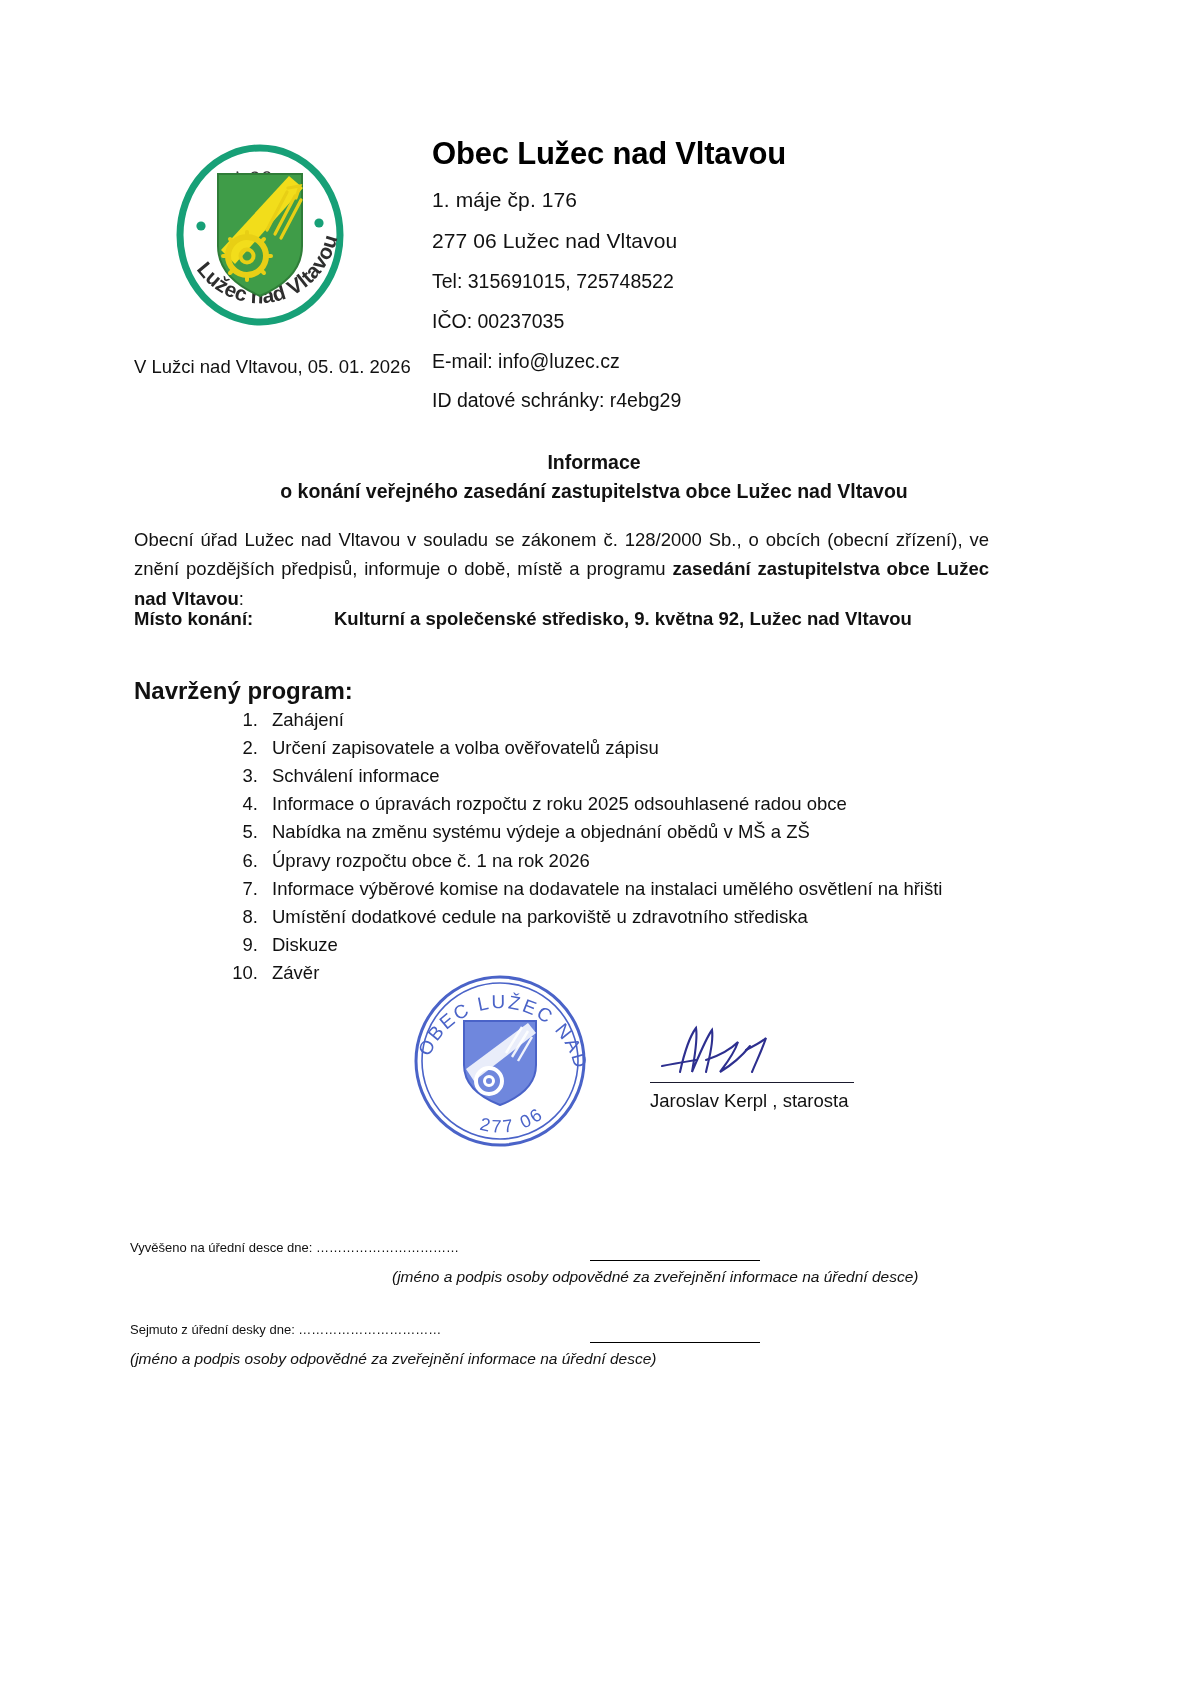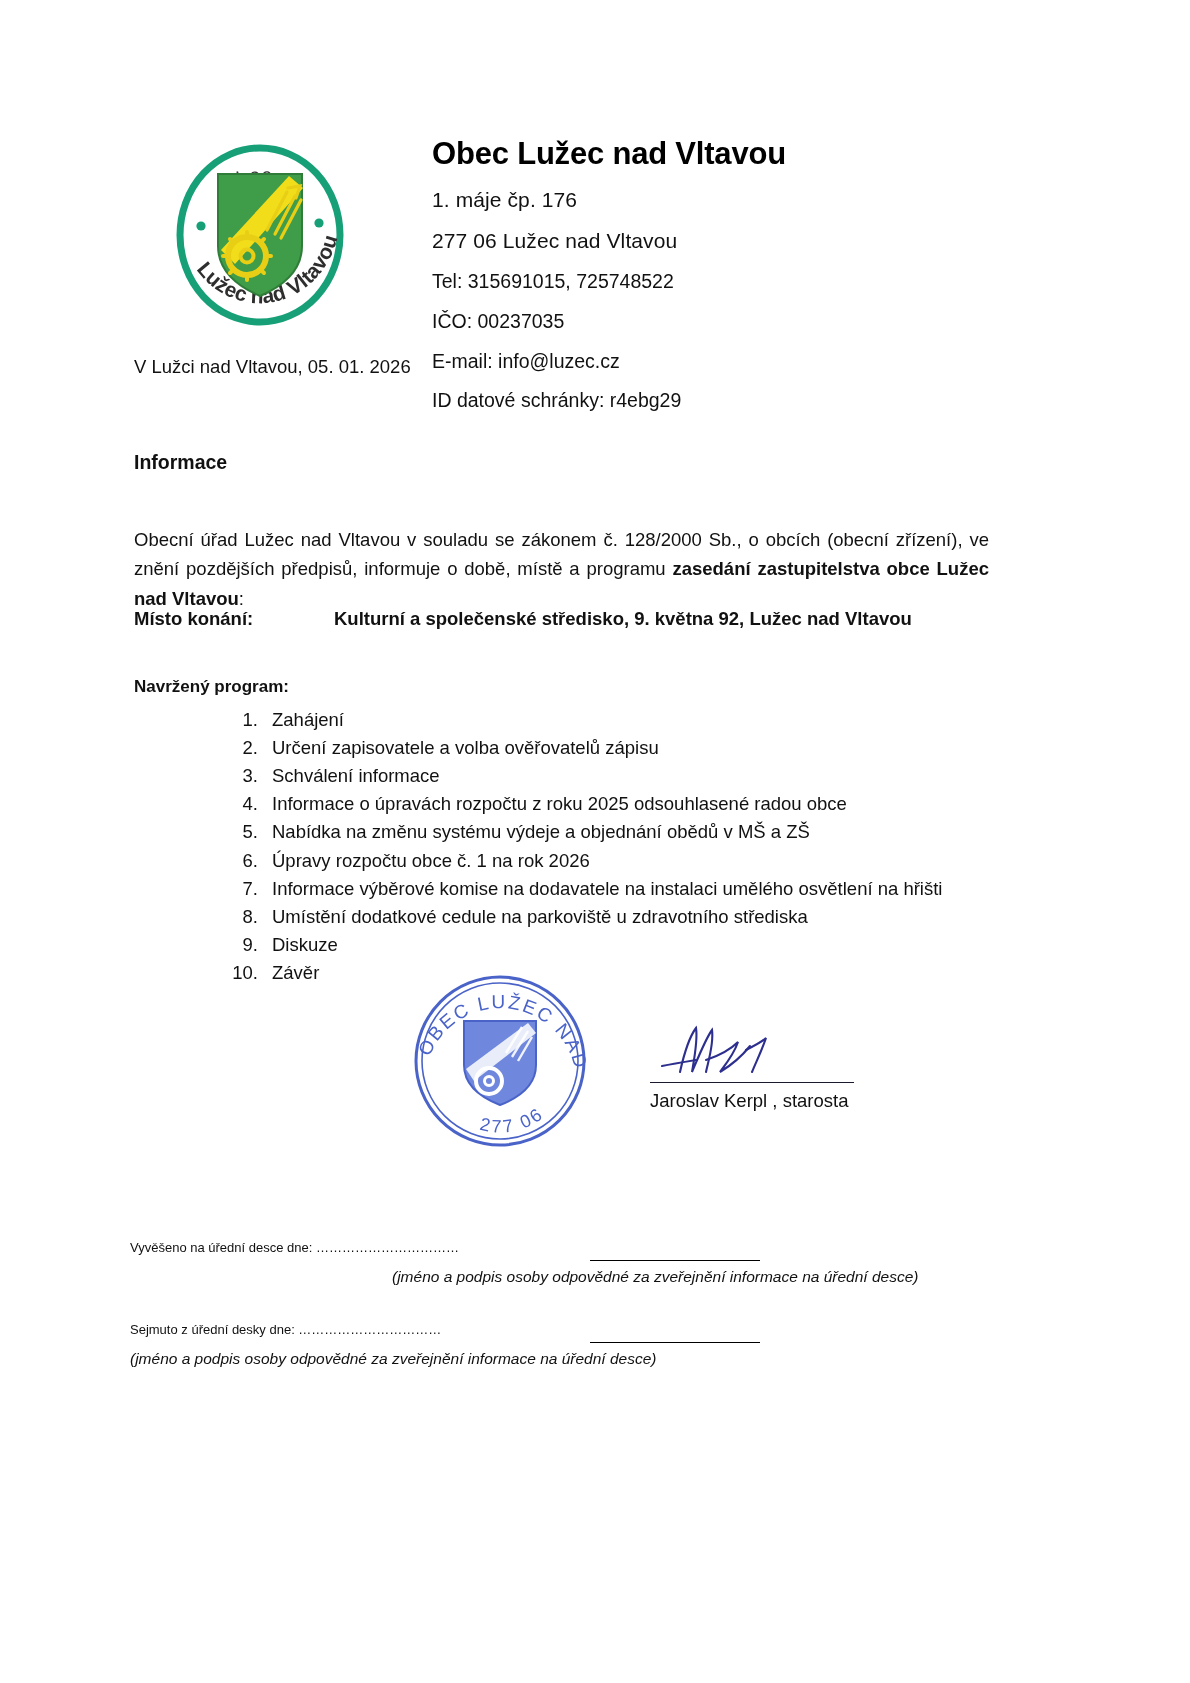--- a/index.html
+++ b/index.html
@@ -70,20 +70,21 @@
     font-size: 18.5px;
     color: #111;
   }
 
   
   .title-block {
     position: absolute;
     left: 134px;
     top: 448px;
     width: 920px;
+    text-align: center;
   }
   .title-main {
     font-size: 19.5px;
     font-weight: 700;
     line-height: 1.5;
   }
   .title-sub {
     font-size: 19.5px;
     font-weight: 700;
     line-height: 1.5;
@@ -121,21 +122,21 @@
   }
   .detail-value {
     font-weight: 700;
   }
 
   
   .program-heading {
     position: absolute;
     left: 134px;
     top: 677px;
-    font-size: 17px;
+    font-size: 24px;
     font-weight: 700;
   }
   .program-list {
     position: absolute;
     left: 228px;
     top: 706px;
     width: 860px;
     margin: 0;
     padding: 0;
     list-style: none;
@@ -278,20 +279,21 @@
       <div class="org-line">IČO: 00237035</div>
       <div class="org-line">E-mail: info@luzec.cz</div>
       <div class="org-line">ID datové schránky: r4ebg29</div>
     </div>
   </div>
 
   <div class="doc-date">V Lužci nad Vltavou, 05. 01. 2026</div>
 
   <div class="title-block">
     <div class="title-main">Informace</div>
+    <div class="title-sub">o konání veřejného zasedání zastupitelstva obce Lužec nad Vltavou</div>
   </div>
 
   <p class="intro"><span>Obecní úřad Lužec nad Vltavou v souladu se zákonem č. 128/2000 Sb., o obcích (obecní zřízení), ve znění pozdějších předpisů, informuje o době, místě a programu </span><b>zasedání zastupitelstva obce Lužec nad Vltavou</b><span>:</span></p>
 
   <div class="details">
     <div class="detail-row">
       <span class="detail-label">Místo konání:</span>
       <span class="detail-value">Kulturní a společenské středisko, 9. května 92, Lužec nad Vltavou</span>
     </div>
   </div>

